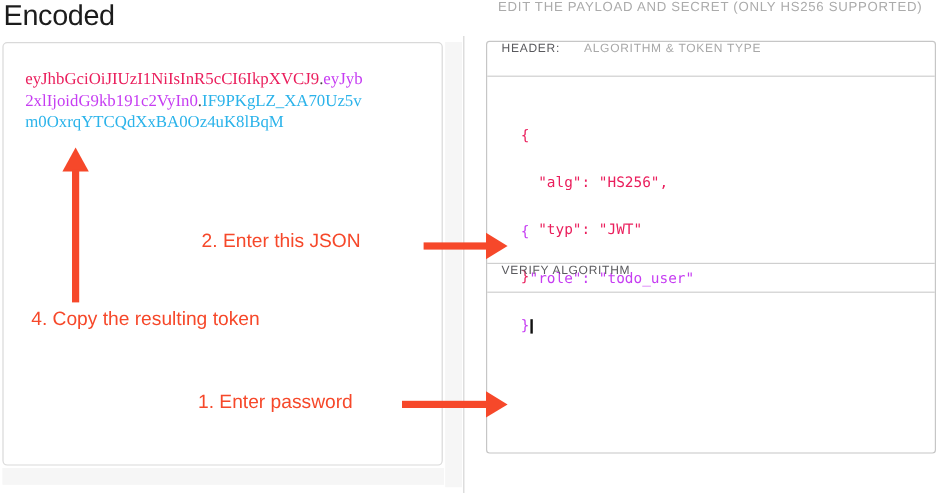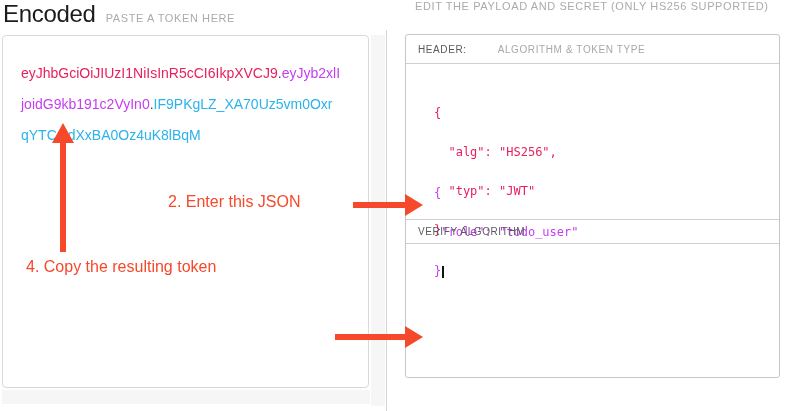--- a/index.html
+++ b/index.html
@@ -8,36 +8,36 @@
 
   
   .title-row{position:absolute;top:0;display:flex;align-items:baseline;white-space:nowrap;}
   .title-row .big{font-size:24px;color:#1c1c1c;letter-spacing:-0.3px;}
   .title-row .sub{font-size:11px;color:#ababab;margin-left:10px;letter-spacing:0.6px;}
 
   
   .token-box{position:absolute;left:2px;top:35px;width:365px;height:351px;
              border:1px solid #d9d9d9;border-radius:4px;background:#fff;}
   .token-text{margin:22px 0 0 18px;width:41ch;
-              font-family:Liberation Sans, sans-serif;
-              font-size:14px;line-height:31px;word-break:break-all;white-space:pre-wrap;}
+              font-family:Liberation Serif, serif;
+              font-size:14px;line-height:18px;word-break:break-all;white-space:pre-wrap;}
   .tok-h{color:#ea1e5c;}
   .tok-p{color:#c63df2;}
   .tok-s{color:#2bb3ea;}
   .tok-dot{color:#454545;}
 
   .vscroll{position:absolute;left:371px;top:35px;width:14px;height:371px;background:#f6f6f6;}
   .hscroll{position:absolute;left:2px;top:390px;width:368px;height:14px;background:#f6f6f6;}
   .divider{position:absolute;left:386px;top:30px;width:1px;height:381px;background:#d5d5d5;}
 
   
   .panel{position:absolute;left:405px;top:34px;width:373px;height:342px;
          border:1px solid #c6c6c6;border-radius:3px;background:#fff;}
-  .band{box-sizing:border-box;display:flex;align-items:center;padding-left:12px;
-        font-size:10px;letter-spacing:0.6px;border-bottom:1px solid #cfcfcf;gap:11px;}
+  .band{box-sizing:border-box;display:flex;align-items:flex-start;padding-left:12px;
+        font-size:10px;letter-spacing:0.6px;border-bottom:1px solid #cfcfcf;}
   .band .strong{color:#5a5a5e;}
   .band .rest{color:#a8a8a8;margin-left:20px;}
   .band1{height:29px;}
   .band2,.band3{height:25px;border-top:1px solid #cfcfcf;}
   .code{box-sizing:border-box;font-family:"DejaVu Sans Mono","Liberation Mono",monospace;
         font-size:12px;line-height:13px;white-space:pre;}
   .code-header{height:80px;padding:17px 0 0 28px;color:#ea1e5c;}
   .code-payload{height:75px;padding:17px 0 0 28px;color:#c63df2;}
   .code-sig{height:108px;padding:14px 0 0 15px;color:#2bb3ea;}
   .cl{height:13px;}
@@ -56,21 +56,20 @@
            border-left:11px solid transparent;border-right:11px solid transparent;
            border-bottom:20px solid #f6482a;}
 </style>
 </head>
 <body>
 
 <div class="page">
 
   <div class="title-row" style="left:3px;">
     <span class="big">Encoded</span>
-    <span class="sub">PASTE A TOKEN HERE</span>
   </div>
 
   <div class="token-box">
     <div class="token-text"><span class="tok-h">eyJhbGciOiJIUzI1NiIsInR5cCI6IkpXVCJ9</span><span class="tok-dot">.</span><span class="tok-p">eyJyb2xlIjoidG9kb191c2VyIn0</span><span class="tok-dot">.</span><span class="tok-s">IF9PKgLZ_XA70Uz5vm0OxrqYTCQdXxBA0Oz4uK8lBqM</span></div>
   </div>
   <div class="vscroll"></div>
   <div class="hscroll"></div>
   <div class="divider"></div>
 
   <div class="title-row" style="left:405px;">
@@ -101,16 +100,17 @@
   </div>
 
   <div class="ann" style="left:168px;top:193px;">2. Enter this JSON</div>
   <div class="shaft-h" style="left:353px;top:202px;width:53px;"></div>
   <div class="head-right" style="left:405px;top:194px;"></div>
 
   <div class="ann" style="left:26px;top:258px;">4. Copy the resulting token</div>
   <div class="head-up" style="left:52px;top:123px;"></div>
   <div class="shaft-v" style="left:60px;top:141px;height:111px;"></div>
 
+  <div class="ann" style="left:165px;top:327px;">1. Enter password</div>
   <div class="shaft-h" style="left:335px;top:334px;width:71px;"></div>
   <div class="head-right" style="left:405px;top:326px;"></div>
 
 </div>
 
 </body></html>

